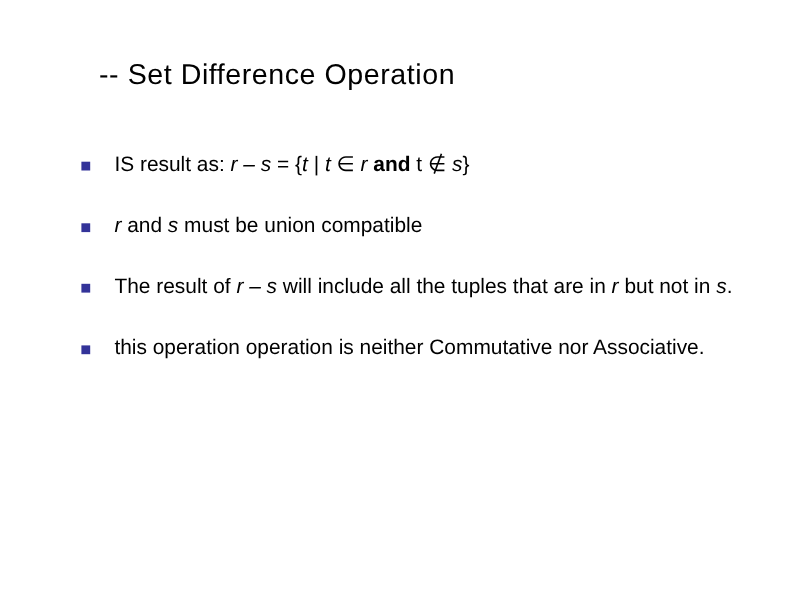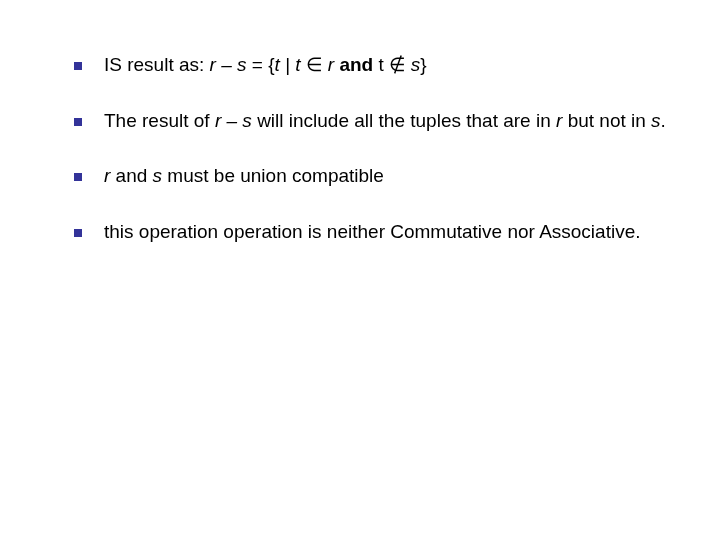--- a/index.html
+++ b/index.html
@@ -15,42 +15,43 @@
   .footer { position: absolute; bottom: 20px; left: 0; right: 0; display: flex; align-items: center; font-size: 11px; color: #000; padding: 0 18px 0 18px; }
   .footer .date { }
   .footer .mid { position: absolute; left: 50%; transform: translateX(-50%); }
   .footer .num { position: absolute; right: 18px; }
 </style>
 </head>
 <body>
 
 <div class="slide">
 
+  <div class="title">-- Set Difference Operation</div>
 
   <div class="items">
 
 
     <div class="item">
       <div class="bullet"></div>
       <div class="text">
         <span>IS result as: </span><span class="i"> r – s </span><span> = {</span><span class="i">t </span><span>| </span><span class="i">t </span><span>∈</span><span class="i"> r </span><span class="b">and</span><span> t </span><span>∉</span><span class="i"> s</span><span>}</span>
       </div>
     </div>
 
     <div class="item">
       <div class="bullet"></div>
       <div class="text">
-        <span>The result of </span><span class="i">r – s </span><span>will include all the tuples that are in </span><span class="i">r </span><span>but not in </span><span class="i">s</span><span>.</span>
+        <span class="i">r </span><span> and </span><span class="i">s</span><span> must be union compatible</span>
       </div>
     </div>
 
     <div class="item">
       <div class="bullet"></div>
       <div class="text">
-        <span class="i">r </span><span> and </span><span class="i">s</span><span> must be union compatible</span>
+        <span>The result of </span><span class="i">r – s </span><span>will include all the tuples that are in </span><span class="i">r </span><span>but not in </span><span class="i">s</span><span>.</span>
       </div>
     </div>
 
     <div class="item">
       <div class="bullet"></div>
       <div class="text">  this operation operation is neither Commutative nor Associative.</div>
     </div>
 
   </div>
 

